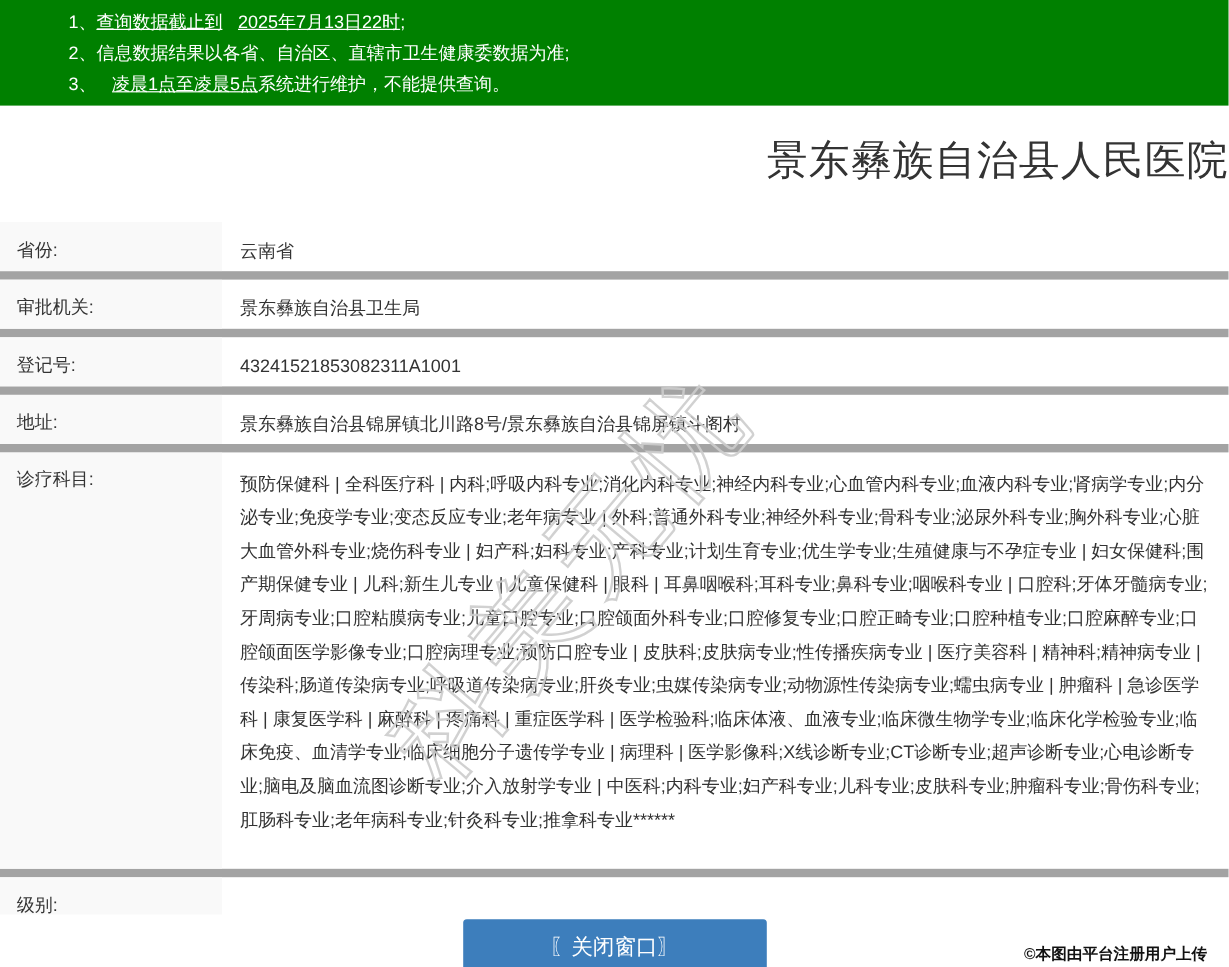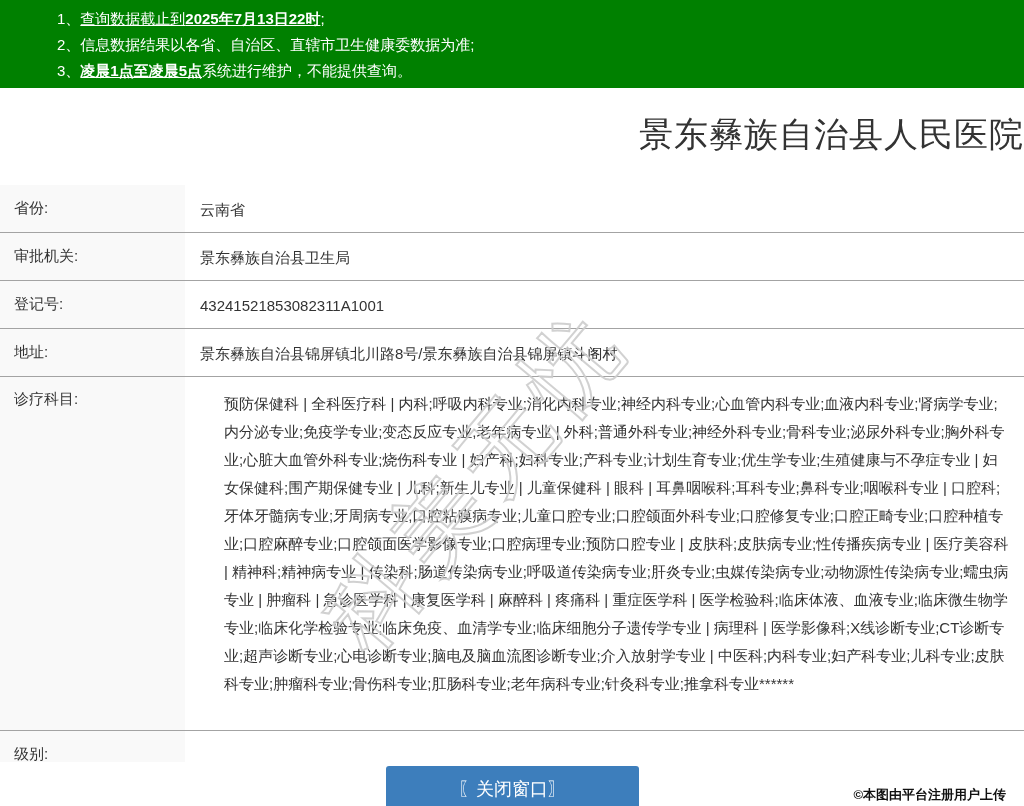--- a/index.html
+++ b/index.html
@@ -11,43 +11,43 @@
   }
 
   
   .banner {
     background:#008000; color:#ffffff;
     padding:6px 10px 4px 57px;
     font-size:15px;
   }
   .banner .bl { line-height:26px; white-space:nowrap; }
   .banner .u  { text-decoration:underline;text-align:right; }
-  .banner .b  { font-weight:bold; }
+  .banner .b  { font-weight:normal;margin-left:13px; }
 
   
   .title {
     margin-top:22px; height:48px; line-height:48px;
     text-align:right; font-size:34px; color:#333;
     font-weight:400; letter-spacing:1px;
   }
 
   
   .tbl { margin-top:27px; width:1024px; }
-  .row { display:flex; border-bottom:1px solid #a3a3a3; }
+  .row { display:flex; border-bottom:7px solid #a3a3a3; }
   .row.no-border { border-bottom:none; }
   .lbl {
     width:185px; flex:0 0 185px; background:#f9f9f9;
     padding:14px 0 0 14px; font-size:15px; color:#333;
   }
   .val {
     flex:1; padding:14px 12px 0 15px; font-size:15px; color:#333;
     line-height:21px;
   }
   .h48  { height:48px; overflow:hidden; }
-  .h354 { height:354px; overflow:hidden;gap:24px; }
+  .h354 { height:354px; overflow:hidden; }
   .h354 .lbl, .h354 .val { padding-top:13px; }
   .h354 .val { line-height:28px; }
   .h31  { height:31px; overflow:hidden;flex-direction:column; }
 
   
   .watermark {
     position:absolute; left:248px; top:368px; width:540px;
     transform:rotate(-50deg); transform-origin:center;
     font-size:92px; letter-spacing:10px; font-weight:400;
     color:transparent; -webkit-text-stroke:2px #cdcdcd;

